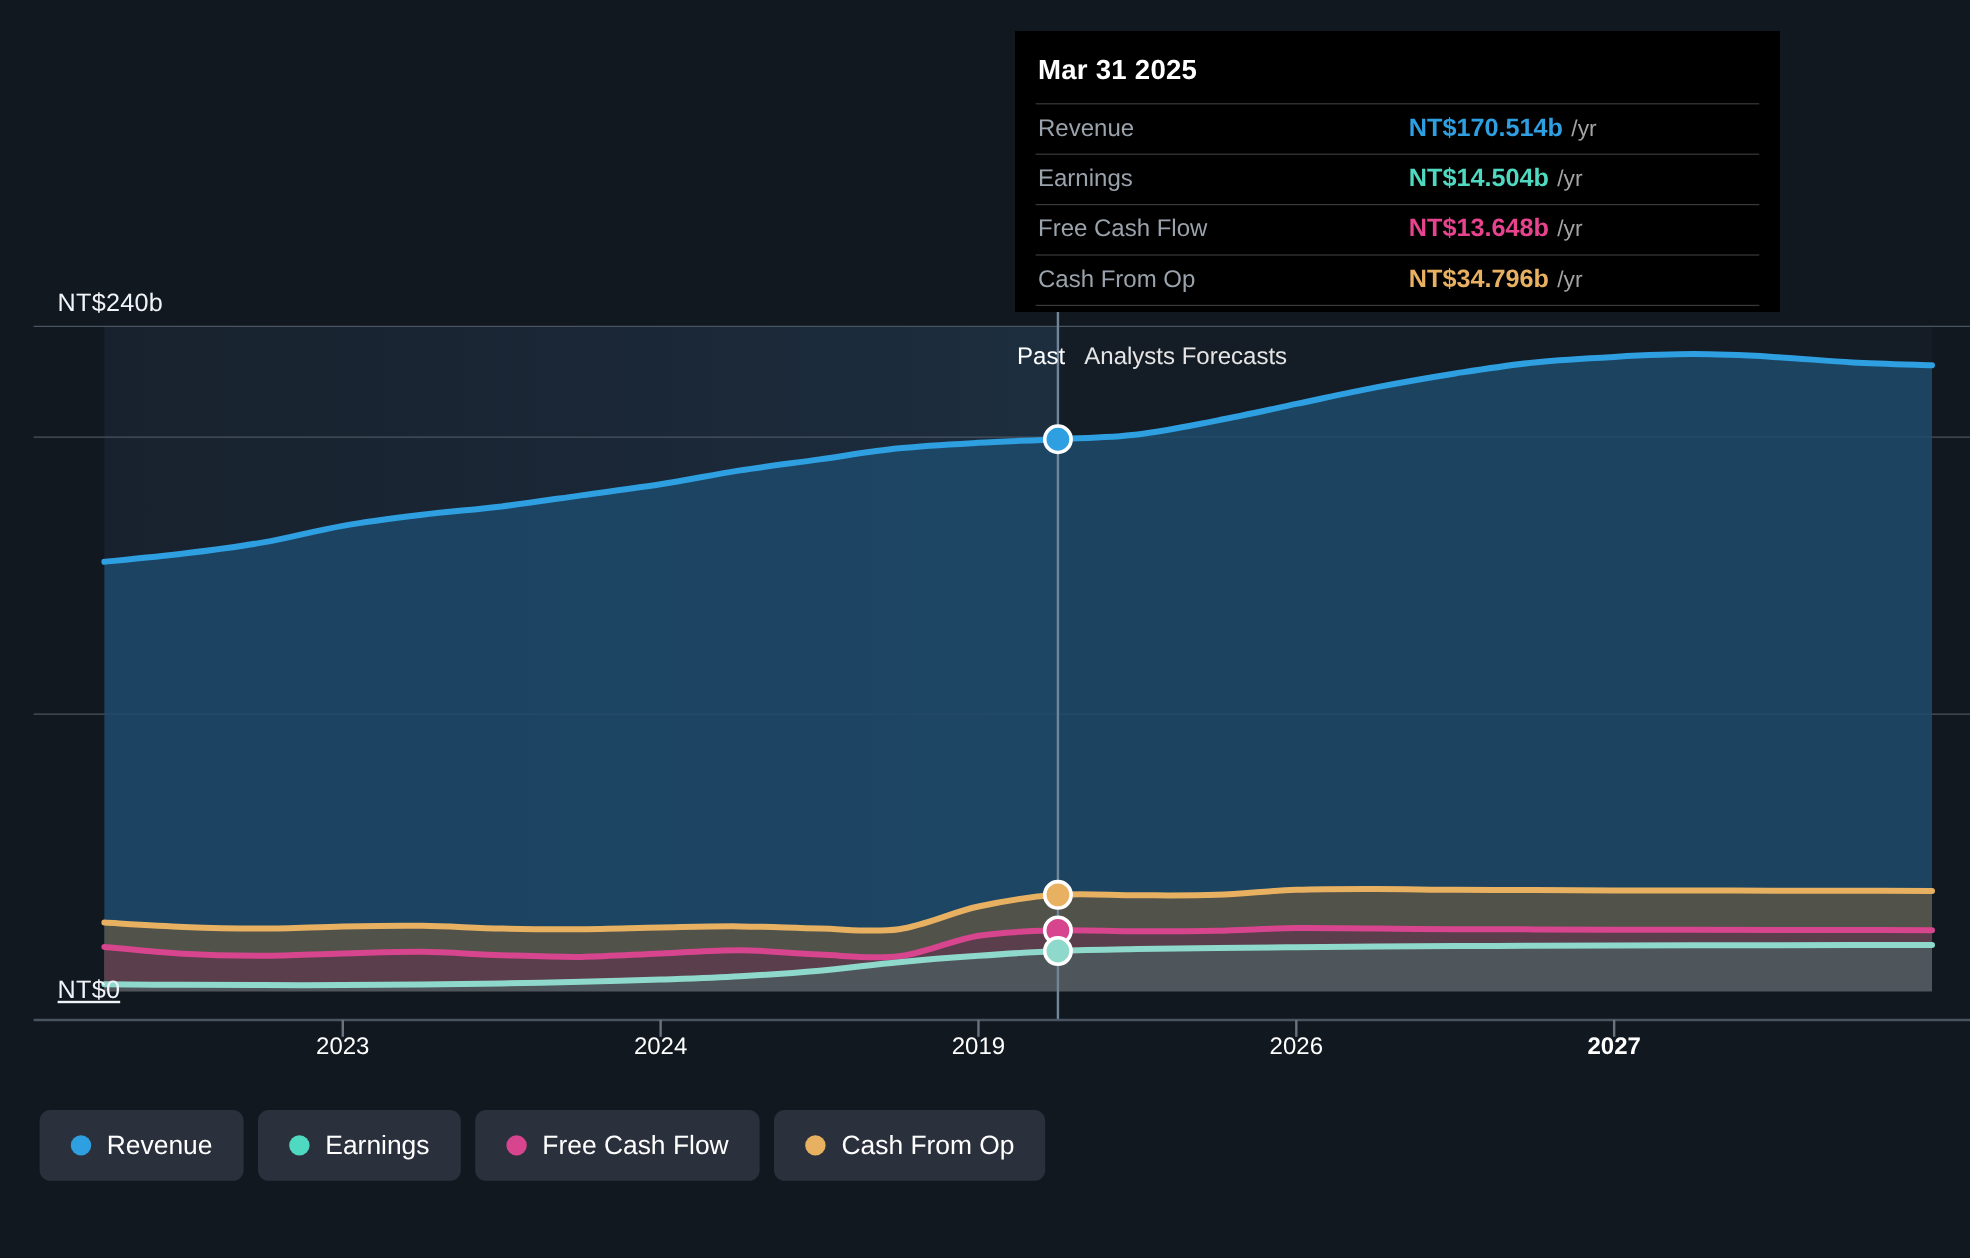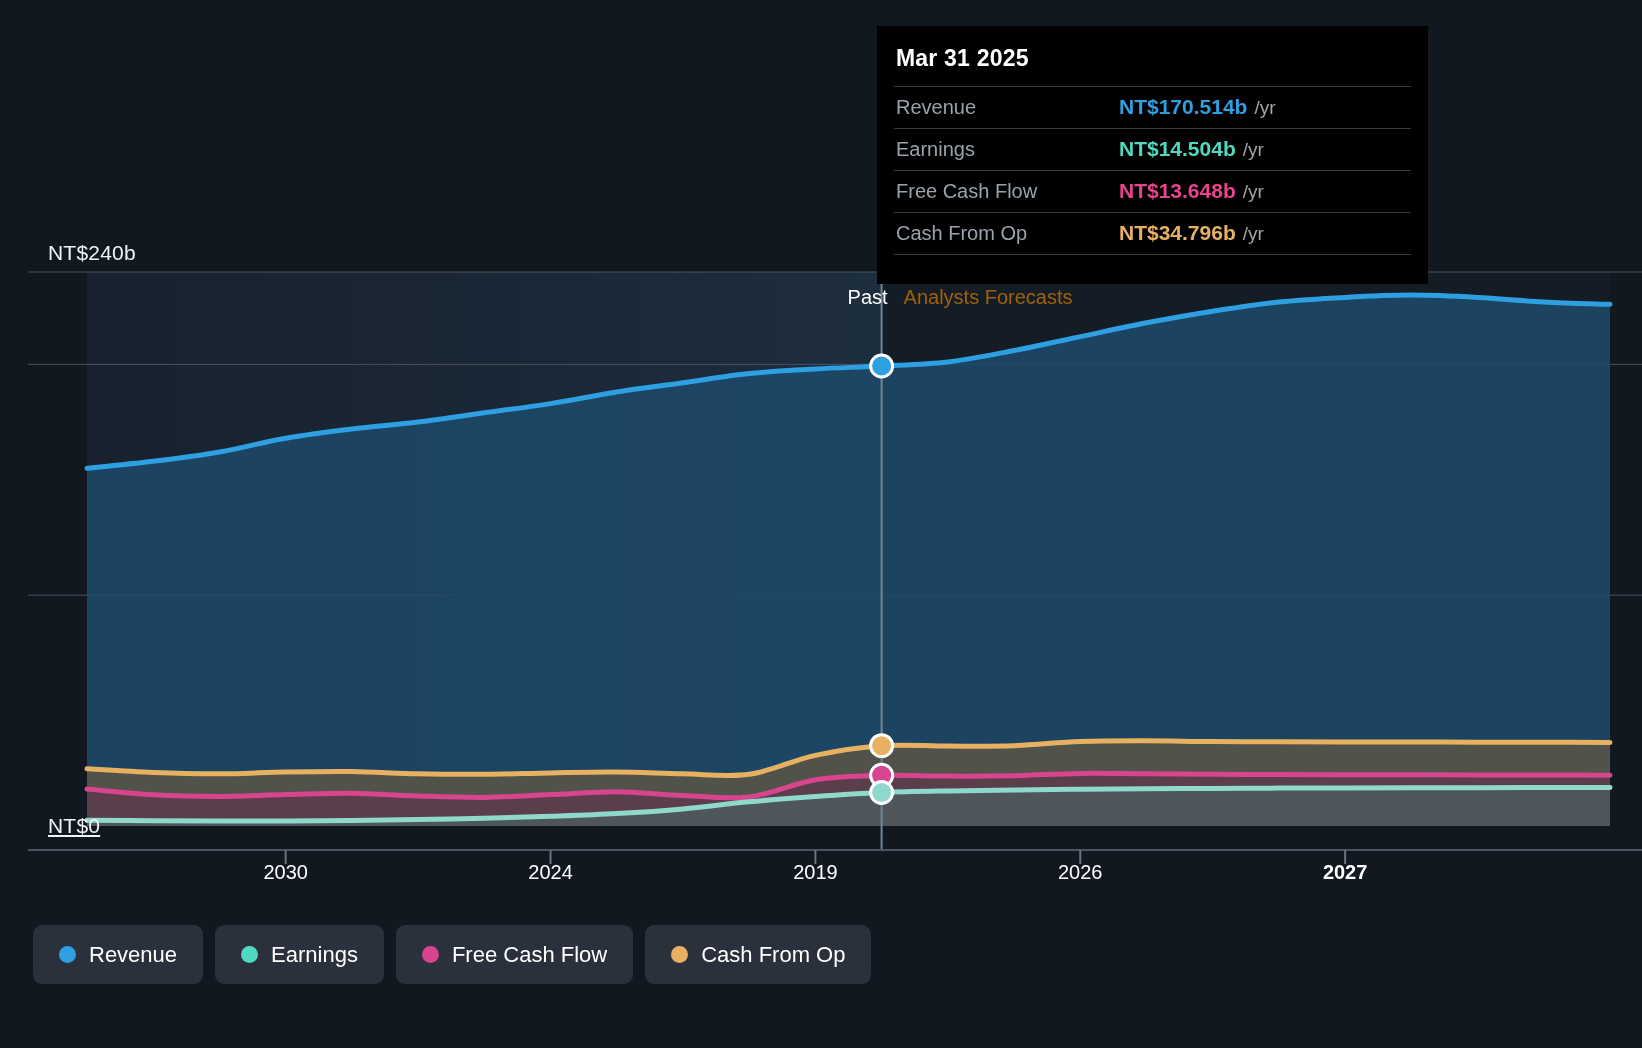--- a/index.html
+++ b/index.html
@@ -25,28 +25,27 @@
   .x-label {
     position: absolute; top: 861px; color: #ffffff; font-size: 20px;
     transform: translateX(-50%); white-space: nowrap;
   }
 
   
   .period {
     position: absolute; top: 286px; font-size: 20px; white-space: nowrap; margin-left: 10px;
   }
   #period-past { color: #ffffff; transform: translateX(-100%); }
-  #period-fcst { color: #a16207; }
+  #period-fcst { color: #e5e5e5; }
 
   
   #tooltip {
-    position: absolute; left: 846px; top: 26px; width: 551px;
-    background: #000000; padding: 18px 16px 28px 16px;
+    position: absolute; left: 846px; top: 26px; width: 637px;
+    background: #000000; padding: 18px 16px 4px 16px;
     border: 1px solid #000;
-    margin-left: 31px;
   }
   #tt-date {
     color: #ffffff; font-size: 23px; font-weight: bold;
     padding: 0 0 14px 2px; letter-spacing: .2px;
   }
   .tt-row {
     display: flex; align-items: baseline; justify-content: space-between;
     border-top: 1px solid #3a3a3a; padding: 8px 2px 9px 2px;
   }
   #tooltip .tt-row:last-child { border-bottom: 1px solid #3a3a3a; }
@@ -112,21 +111,21 @@
       </g>
       <g>
         <circle cx="881.6086956521739" cy="792.5199333333334" r="11" fill="#8fd9cc" stroke="#ffffff" stroke-width="3"></circle>
       </g>
     </svg>
 
   <div class="y-label" id="y-top">NT$240b</div>
   <div class="y-label" id="y-zero">NT$0</div>
 
   <div id="x-labels">
-      <div class="x-label" style="left: 285.652px;">2030</div>
+      <div class="x-label" style="left: 285.652px;">2023</div>
       <div class="x-label" style="left: 550.522px;">2024</div>
       <div class="x-label" style="left: 815.391px;">2019</div>
       <div class="x-label" style="left: 1080.26px;">2026</div>
       <div class="x-label" style="left: 1345.13px; font-weight: bold;">2027</div>
     </div>
 
   <div class="period" id="period-past" style="left: 877.609px;">Past</div>
   <div class="period" id="period-fcst" style="left: 893.609px;">Analysts Forecasts</div>
 
   <div id="tooltip">

